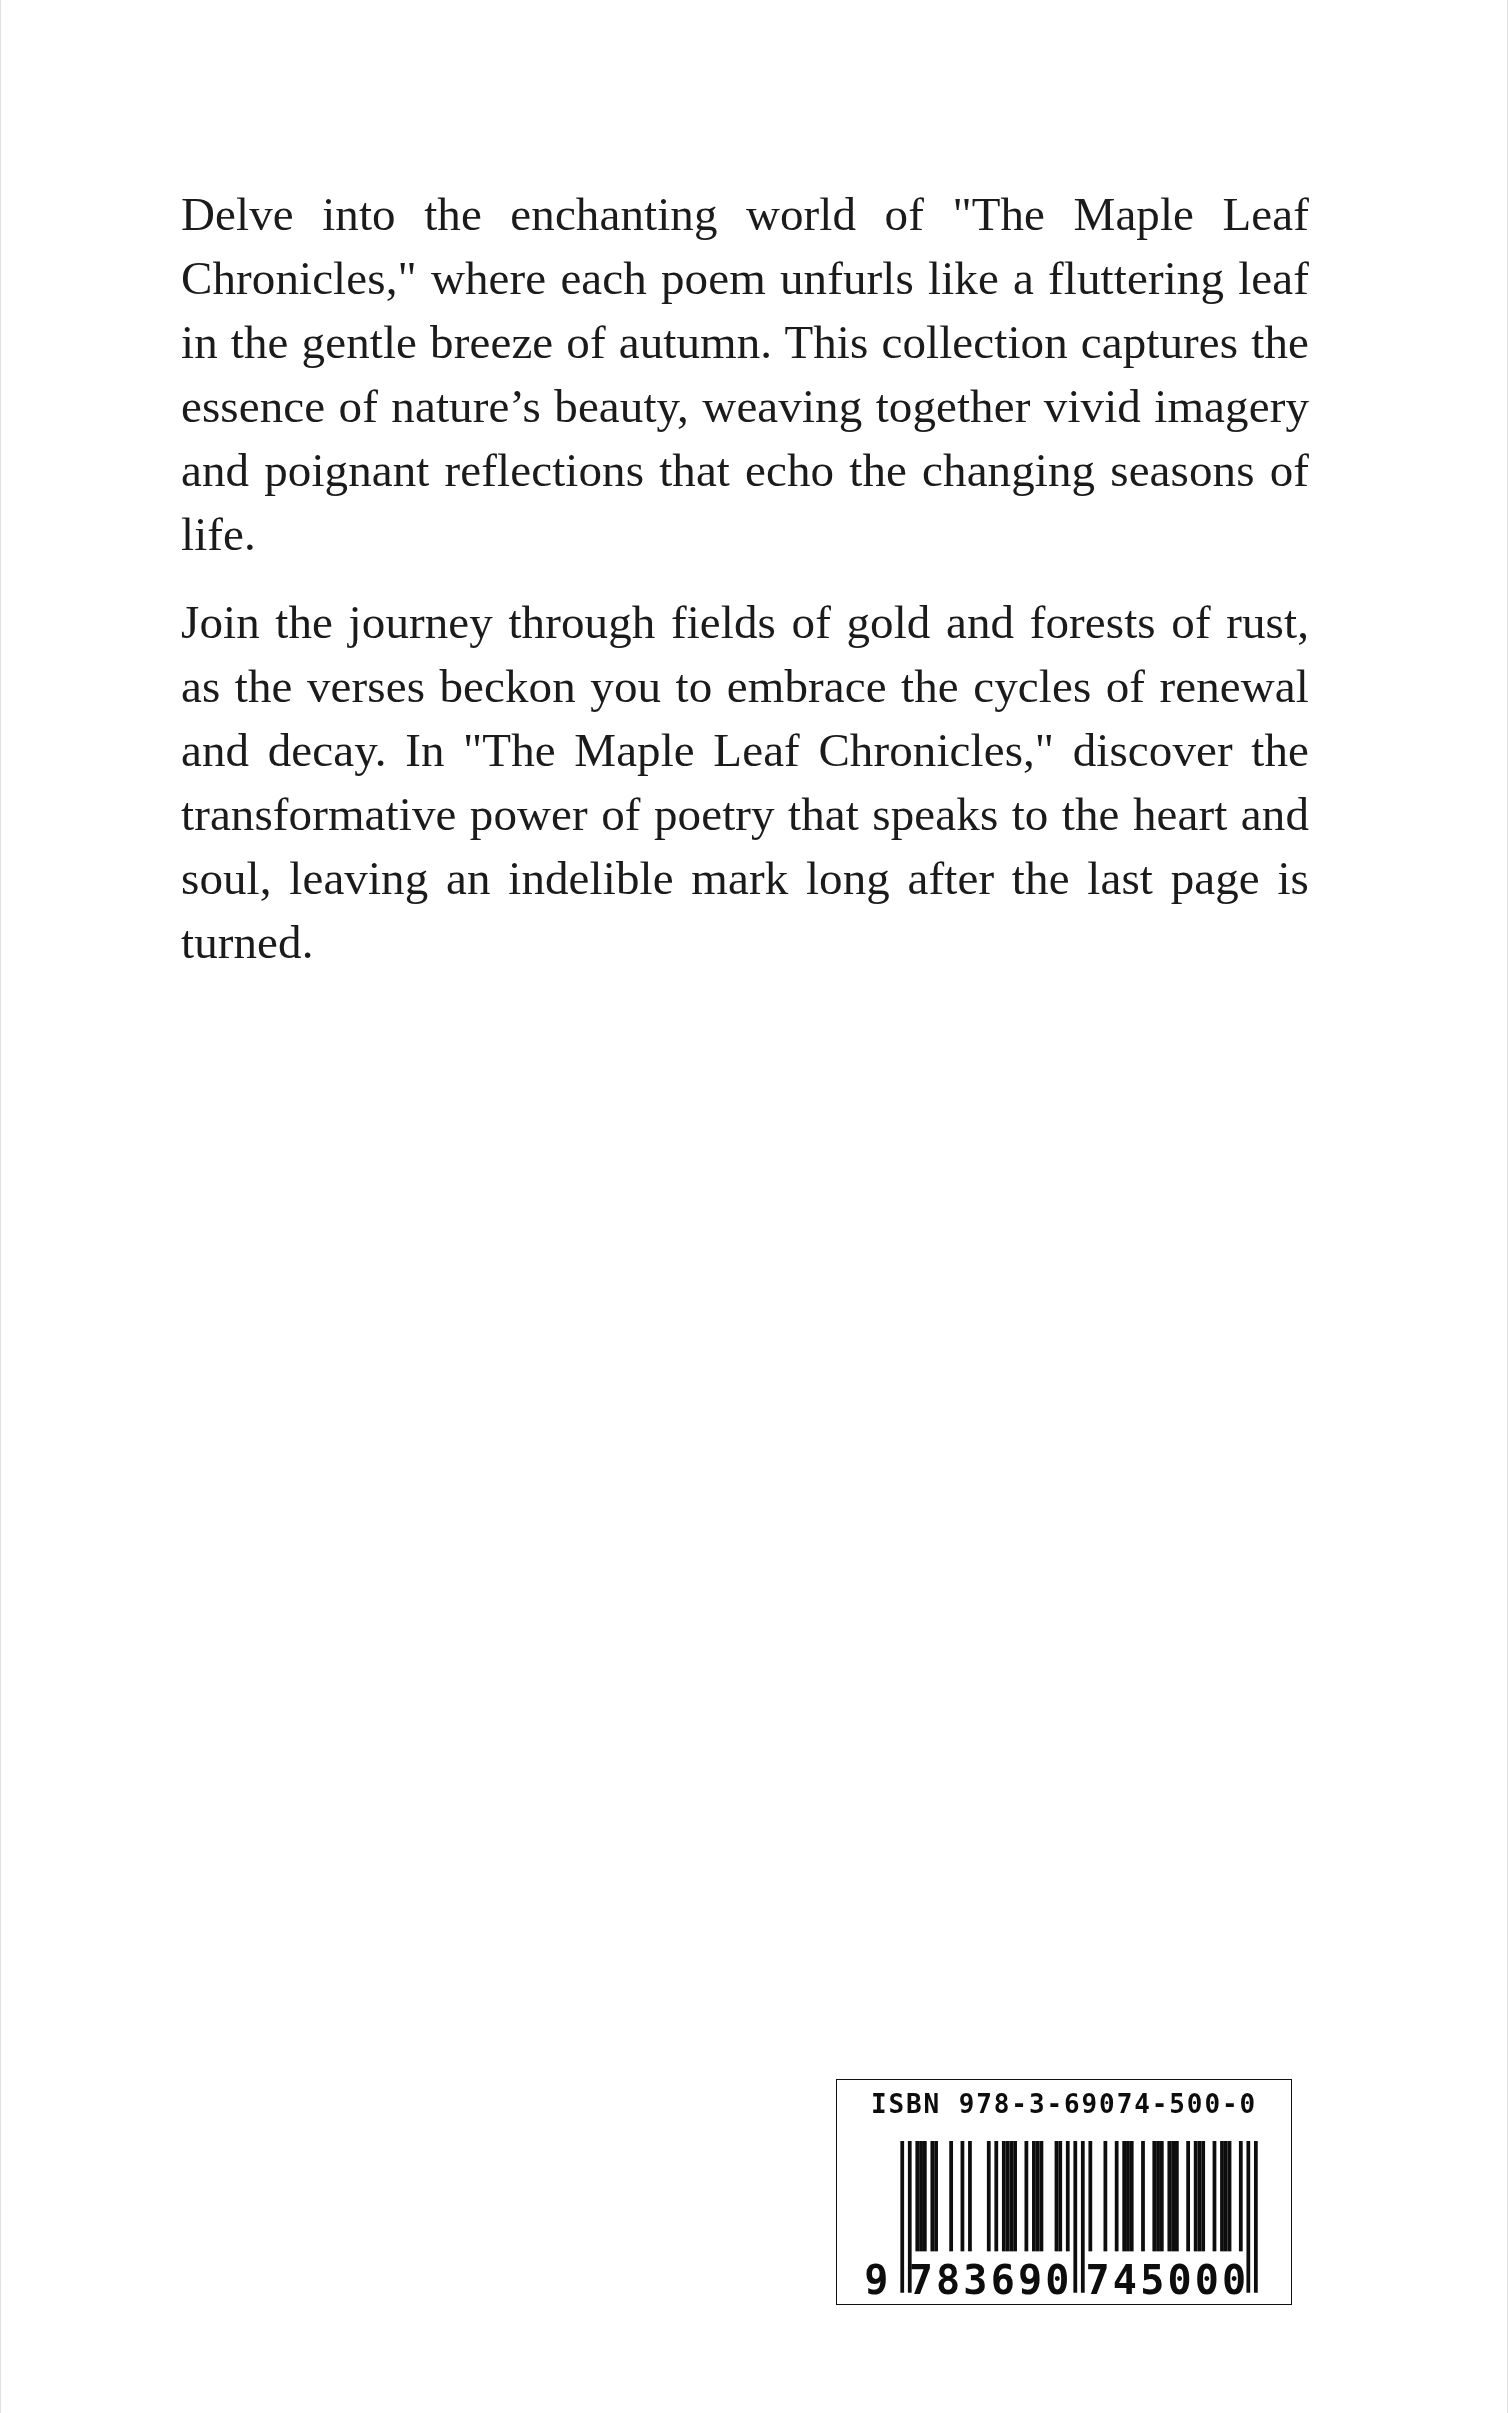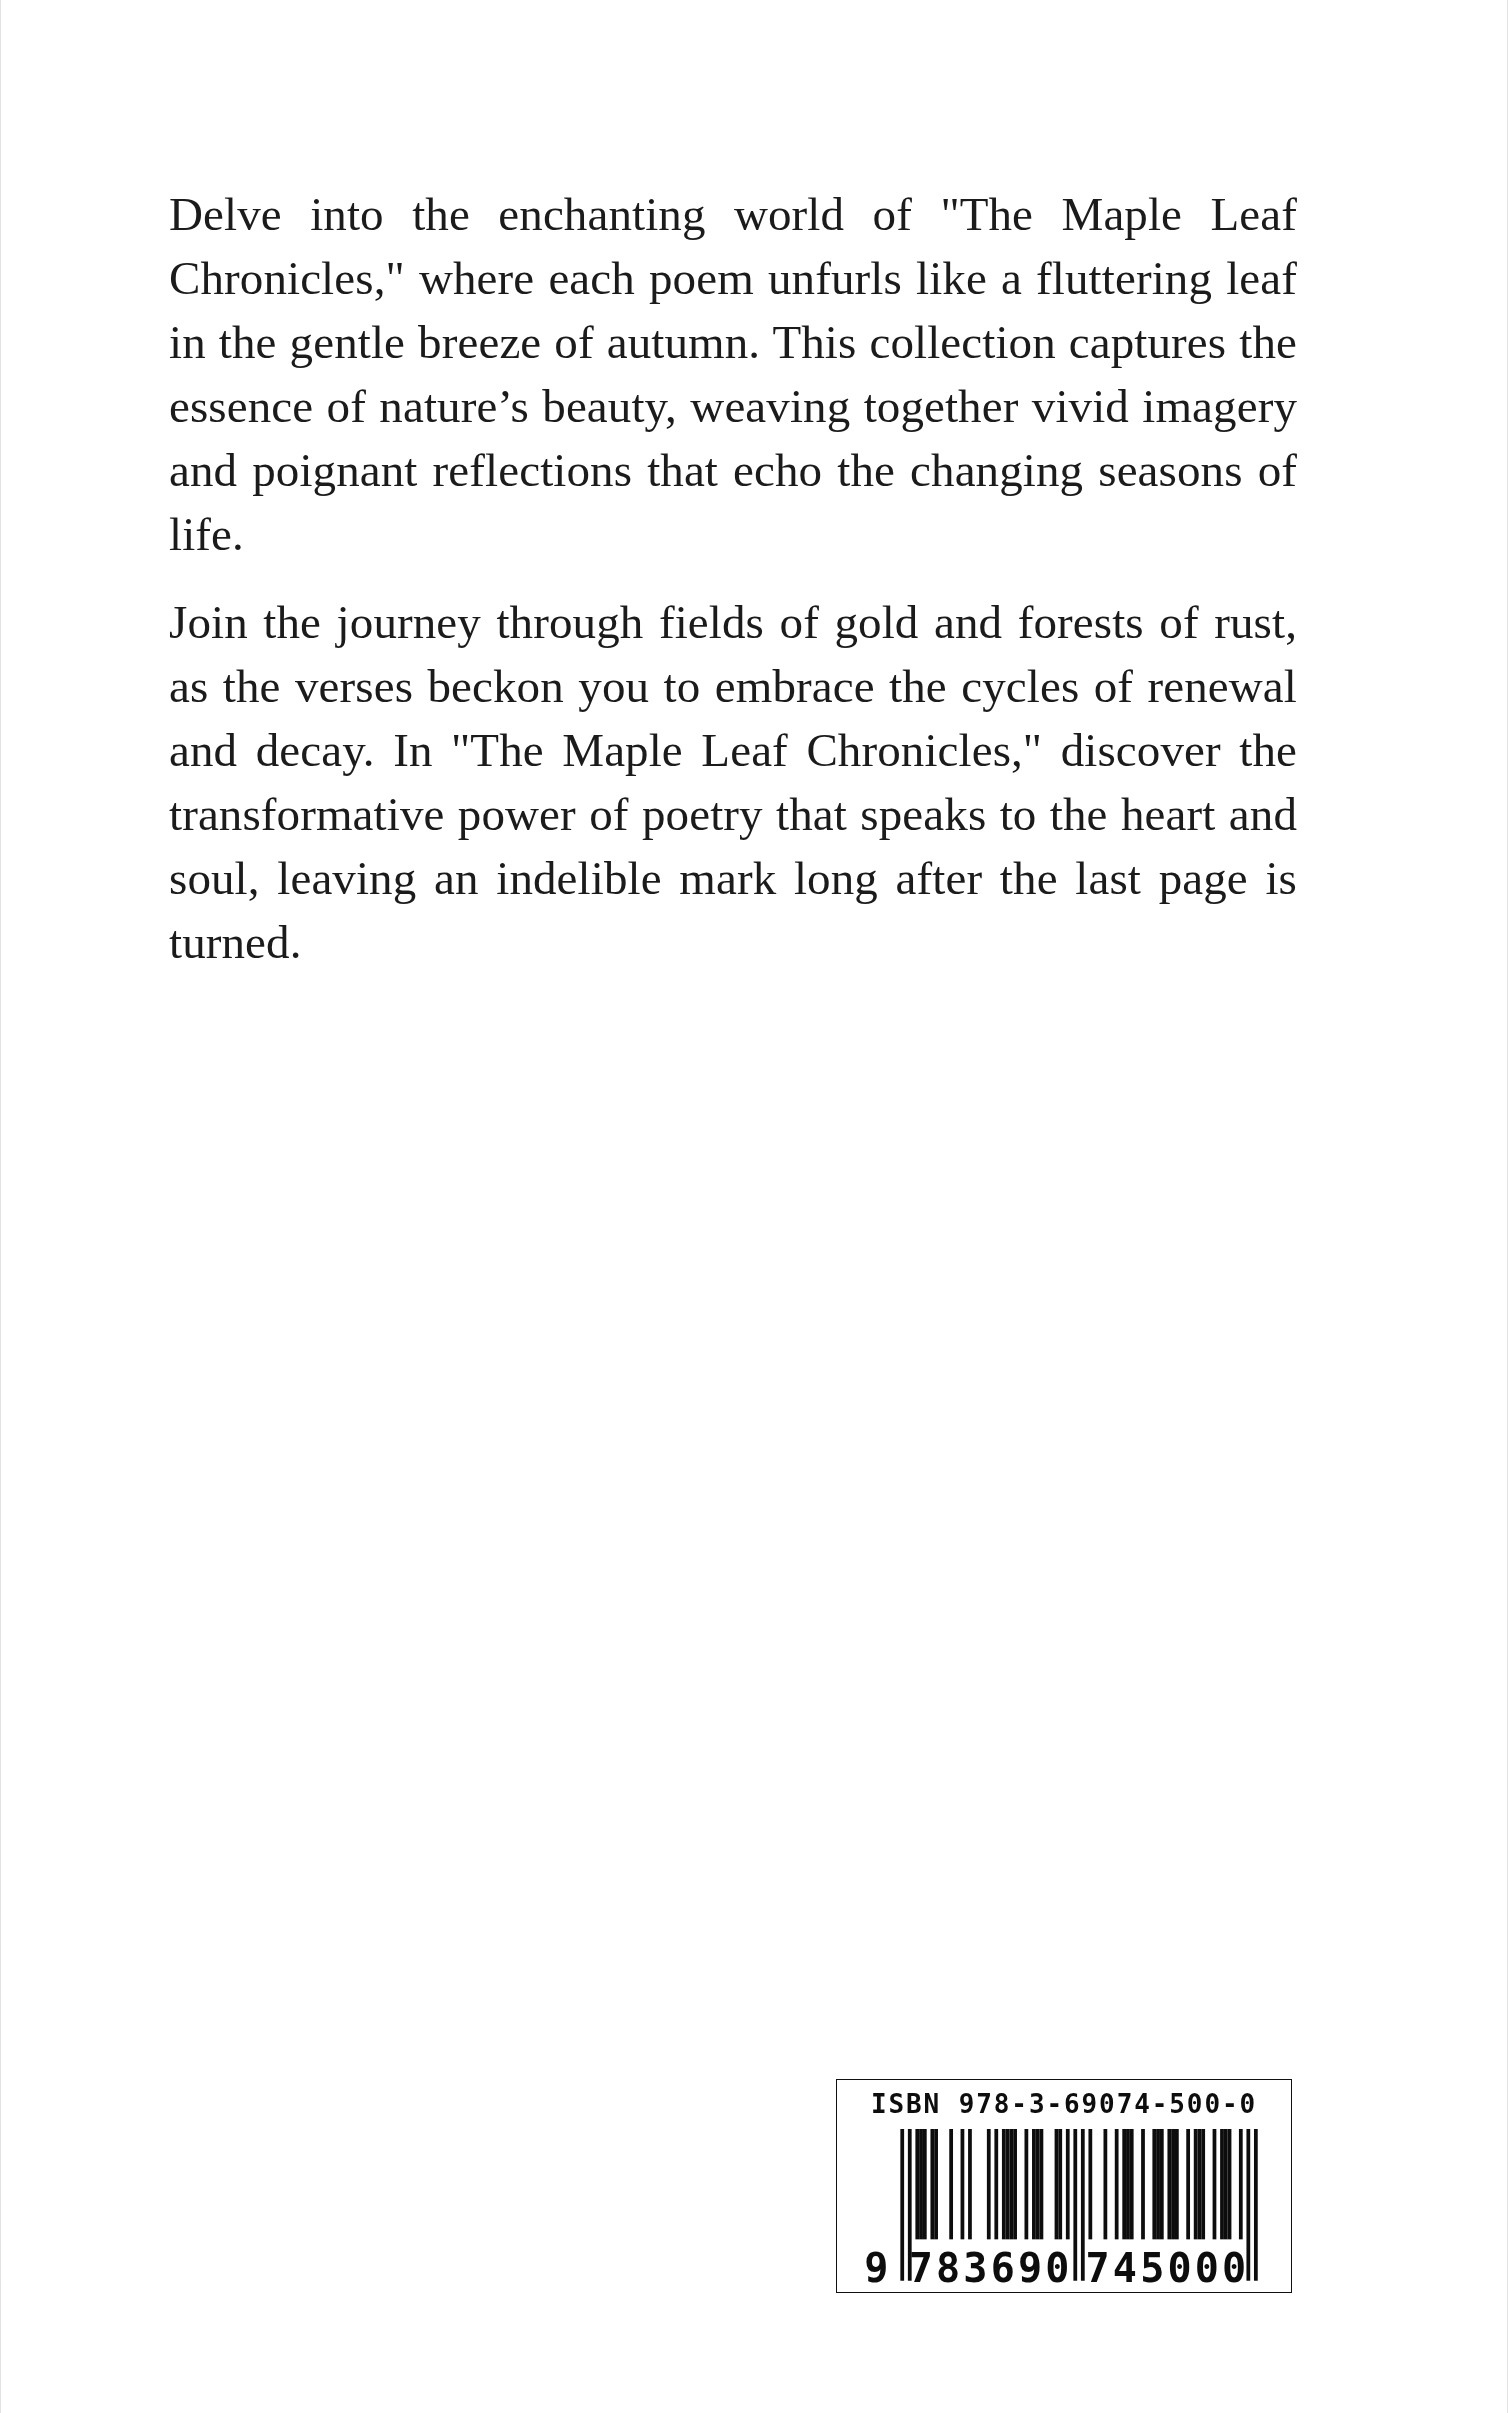--- a/index.html
+++ b/index.html
@@ -15,21 +15,21 @@
     box-sizing: border-box;
     border-left: 1.3px solid #e2e2e2;
     border-right: 1.3px solid #e2e2e2;
     font-family: "Liberation Serif", "DejaVu Serif", serif;
     color: #1b1b1b;
     overflow: hidden;
   }
   .blurb {
     position: absolute;
     top: 182px;
-    left: 168px;
+    left: 180px;
     width: 1128px;
   }
   .blurb p {
     margin: 0 0 24px 0;
     font-size: 47px;
     line-height: 64px;
     text-align: justify;
     text-justify: inter-word;
     letter-spacing: 0.1px;
   }
@@ -44,21 +44,21 @@
     padding: 8.8px 12.6px 5px 12.6px;
     text-align: center;
   }
   .isbn-label {
     font-family: "DejaVu Sans Mono", "Liberation Mono", monospace;
     font-size: 26px;
     font-weight: 600;
     letter-spacing: 1.9px;
     color: #0d0d0d;
     white-space: nowrap;
-    margin-bottom: 10px;
+    margin-bottom: 22px;
   }
   .barcode-svg-wrap {
     display: block;
     width: 100%;
   }
   .barcode-svg-wrap svg {
     display: block;
     margin: 0 auto;
   }
   .bc-digit {

